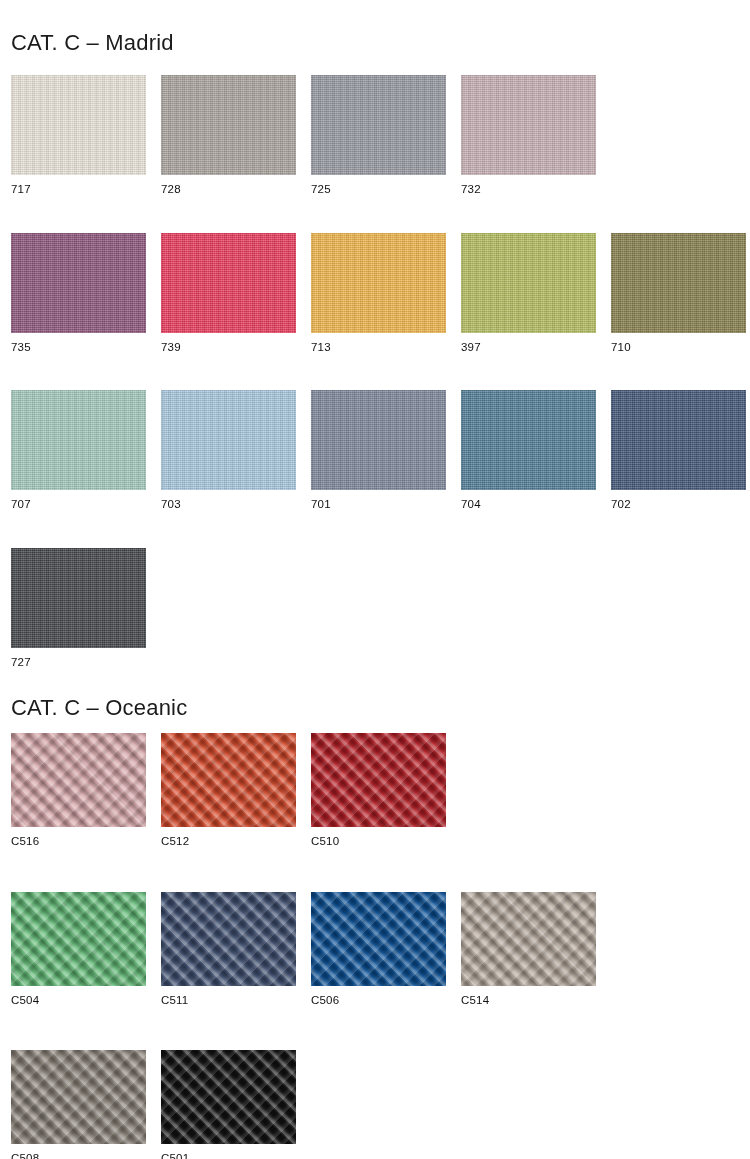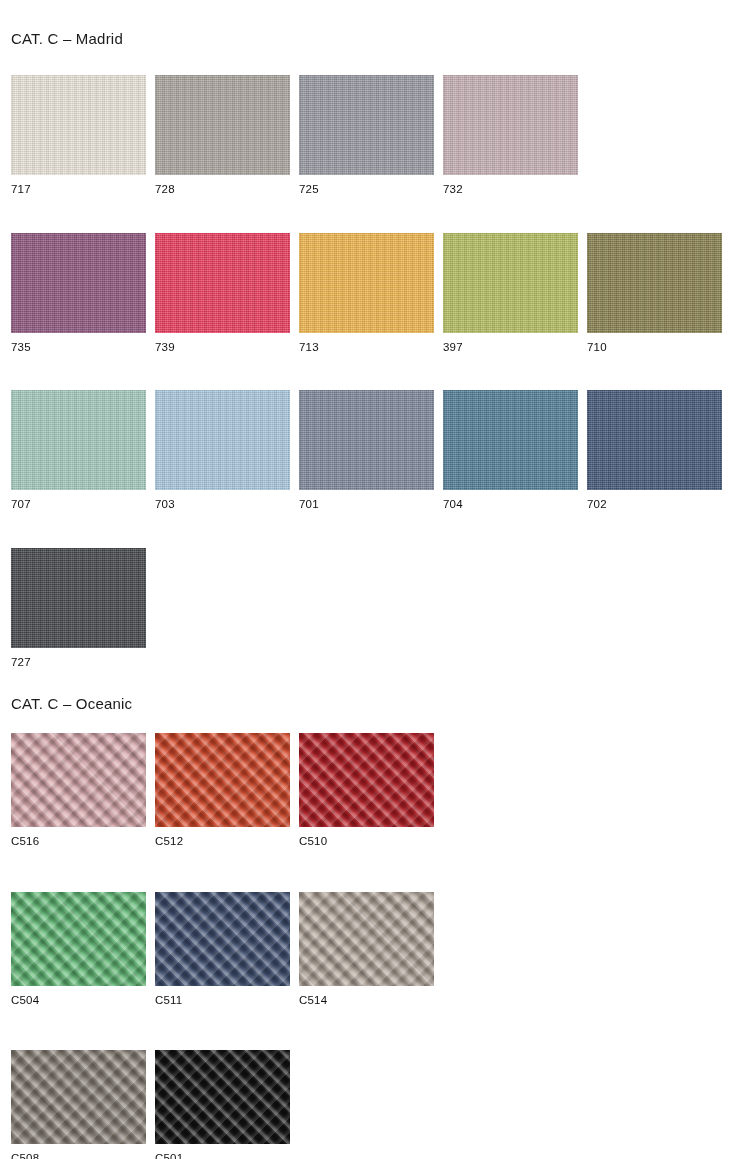--- a/index.html
+++ b/index.html
@@ -18,40 +18,40 @@
 
   .page {
     position: relative;
     width: 750px;
     height: 1159px;
   }
 
   .section-title {
     position: absolute;
     left: 11px;
-    font-size: 15px;
+    font-size: 22px;
     font-weight: 400;
     letter-spacing: 0.2px;
     color: #1b1b1b;
     white-space: nowrap;
   }
   .section-title.s-madrid { top: 30px; }
   .section-title.s-oceanic { top: 688px; margin-top: 7px; }
 
   .grid {
     position: absolute;
     left: 11px;
     width: 739px;
   }
   .grid.g-madrid  { top: 75px; }
   .grid.g-oceanic { top: 733px; }
 
   .row {
     display: flex;
-    gap: 9px;
+    gap: 15px;
   }
   .grid.g-madrid .row  { margin-bottom: 37px; }
   .grid.g-oceanic .row { margin-bottom: 44px; }
 
   .cell {
     width: 135px;
     flex: 0 0 135px;
   }
 
   .swatch {
@@ -239,20 +239,24 @@
     <div class="row">
       <div class="cell">
         <div class="swatch weave-oceanic" style="background-color: rgb(99, 185, 119);"></div>
         <div class="swatch-label">C504</div>
       </div>
       <div class="cell">
         <div class="swatch weave-oceanic" style="background-color: rgb(63, 79, 112);"></div>
         <div class="swatch-label">C511</div>
       </div>
       <div class="cell">
+        <div class="swatch weave-oceanic" style="background-color: rgb(11, 79, 147);"></div>
+        <div class="swatch-label">C506</div>
+      </div>
+      <div class="cell">
         <div class="swatch weave-oceanic" style="background-color: rgb(179, 167, 156);"></div>
         <div class="swatch-label">C514</div>
       </div>
     </div>
 
     <div class="row">
       <div class="cell">
         <div class="swatch weave-oceanic" style="background-color: rgb(138, 130, 121);"></div>
         <div class="swatch-label">C508</div>
       </div>

